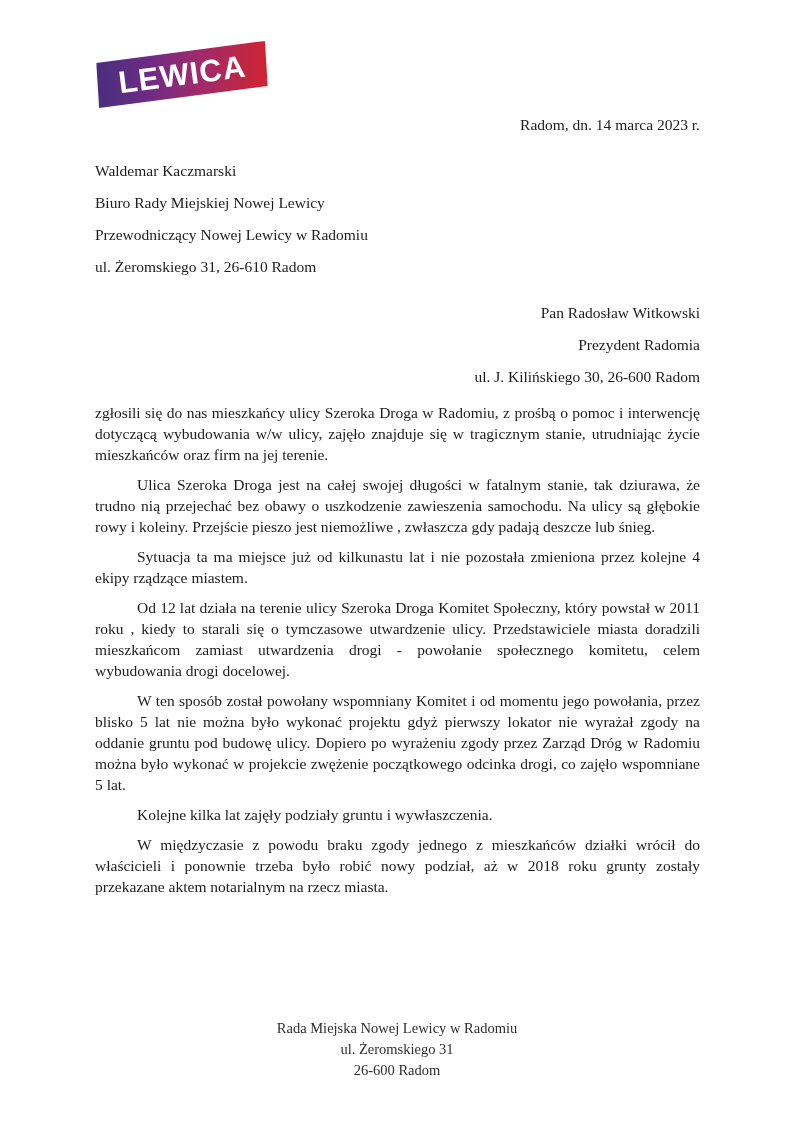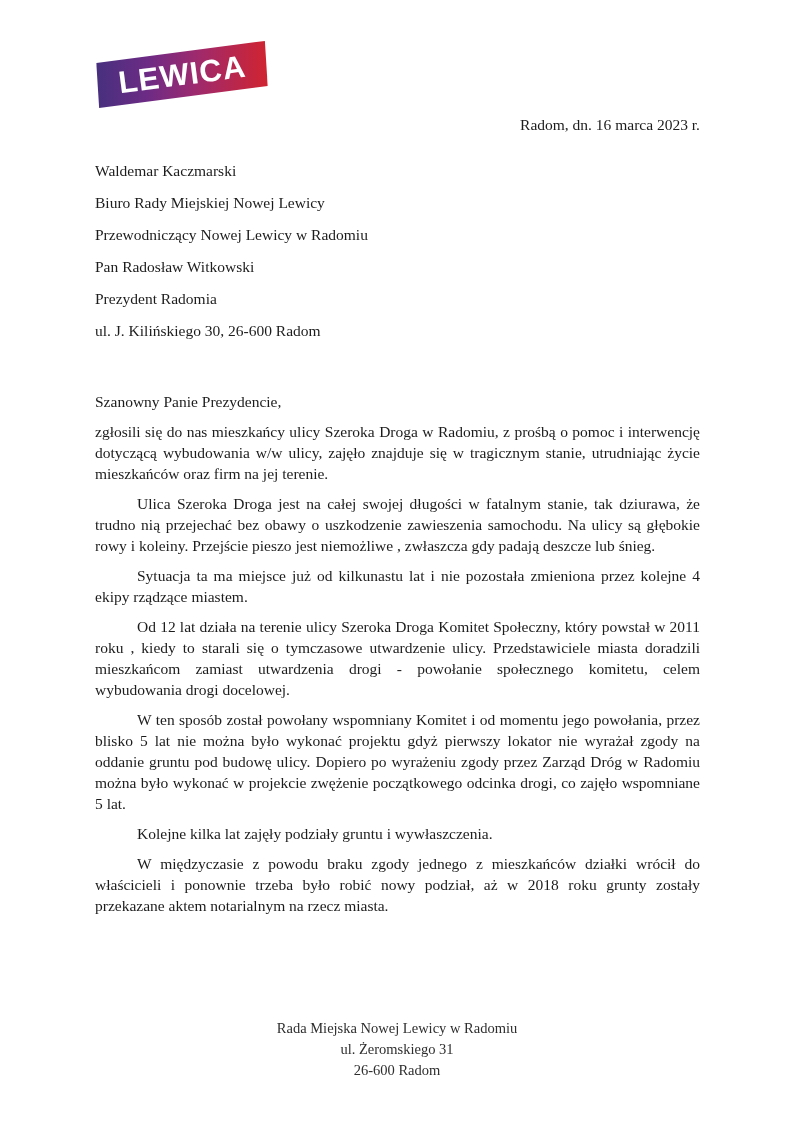--- a/index.html
+++ b/index.html
@@ -51,21 +51,21 @@
     font-size: 15.5px;
     margin: 2px 0 12px 0;
   }
 
   .sender-block p,
   .recipient-block p {
     margin: 0;
     line-height: 32px;
   }
   .sender-block { margin-top: 21px; }
-  .recipient-block { text-align: left; }
+  .recipient-block { text-align: right; margin-top: 14px; }
 
   .salutation {
     margin: 44px 0 0 0;
     line-height: 21px;
   }
 
   .body-text p.para {
     margin: 9px 0 0 0;
     text-align: justify;
     line-height: 21px;
@@ -88,35 +88,35 @@
 <body>
 
 <div class="page">
 
   <div class="logo-wrap">
     <div class="logo-banner">
       <span>LEWICA</span>
     </div>
   </div>
 
-  <div class="date-line">Radom, dn. 16 marca 2023 r.</div>
+  <div class="date-line">Radom, dn. 14 marca 2023 r.</div>
 
   <div class="sender-block">
     <p>Waldemar Kaczmarski</p>
     <p>Biuro Rady Miejskiej Nowej Lewicy</p>
     <p>Przewodniczący Nowej Lewicy w Radomiu</p>
+    <p>ul. Żeromskiego 31, 26-610 Radom</p>
   </div>
 
   <div class="recipient-block">
     <p>Pan Radosław Witkowski</p>
     <p>Prezydent Radomia</p>
     <p>ul. J. Kilińskiego 30, 26-600 Radom</p>
   </div>
 
-  <p class="salutation">Szanowny Panie Prezydencie,</p>
 
   <div class="body-text">
     <p class="para">zgłosili się do nas mieszkańcy ulicy Szeroka Droga w Radomiu, z prośbą o pomoc i interwencję dotyczącą wybudowania w/w ulicy, zajęło znajduje się w tragicznym stanie, utrudniając życie mieszkańców oraz firm na jej terenie.</p>
     <p class="para indent">Ulica Szeroka Droga jest na całej swojej długości w fatalnym stanie, tak dziurawa, że trudno nią przejechać bez obawy o uszkodzenie zawieszenia samochodu. Na ulicy są głębokie rowy i koleiny. Przejście pieszo jest niemożliwe , zwłaszcza gdy padają deszcze lub śnieg.</p>
     <p class="para indent">Sytuacja ta ma miejsce już od kilkunastu lat i nie pozostała zmieniona przez kolejne 4 ekipy rządzące miastem.</p>
     <p class="para indent">Od 12 lat działa na terenie ulicy Szeroka Droga Komitet Społeczny, który powstał w 2011 roku , kiedy to starali się o tymczasowe utwardzenie ulicy. Przedstawiciele miasta doradzili mieszkańcom zamiast utwardzenia drogi - powołanie społecznego komitetu, celem wybudowania drogi docelowej.</p>
     <p class="para indent">W ten sposób został powołany wspomniany Komitet i od momentu jego powołania, przez blisko 5 lat nie można było wykonać projektu gdyż pierwszy lokator nie wyrażał zgody na oddanie gruntu pod budowę ulicy. Dopiero po wyrażeniu zgody przez Zarząd Dróg w Radomiu można było wykonać w projekcie zwężenie początkowego odcinka drogi, co zajęło wspomniane 5 lat.</p>
     <p class="para indent">Kolejne kilka lat zajęły podziały gruntu i wywłaszczenia.</p>
     <p class="para indent">W międzyczasie z powodu braku zgody jednego z mieszkańców działki wrócił do właścicieli i ponownie trzeba było robić nowy podział, aż w 2018 roku grunty zostały przekazane aktem notarialnym na rzecz miasta.</p>
   </div>

